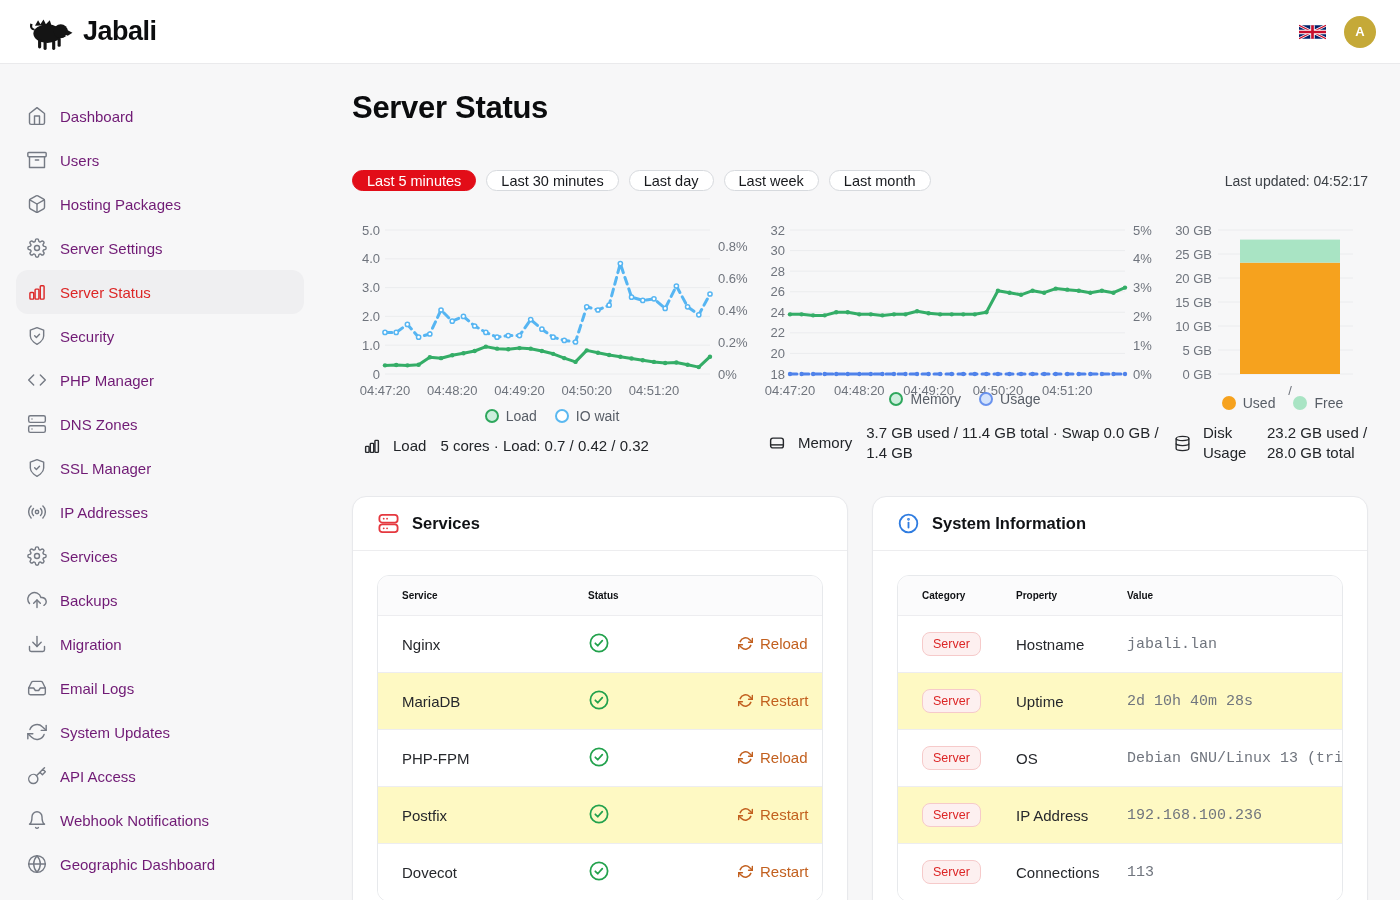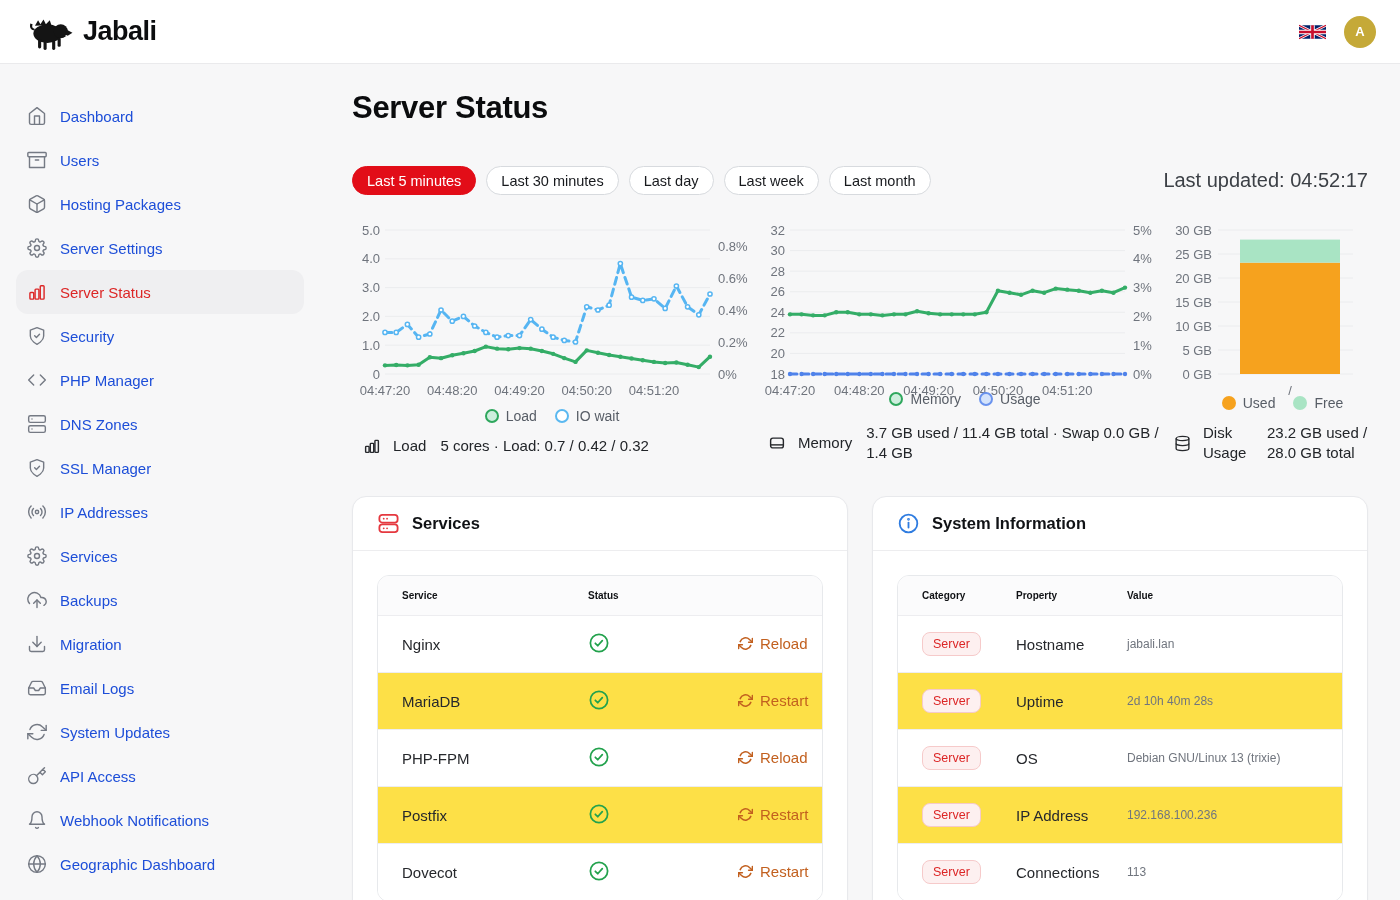--- a/index.html
+++ b/index.html
@@ -13,34 +13,34 @@
   .brand{display:flex;align-items:center;gap:9px}
   .brand-name{font-size:27px;font-weight:800;letter-spacing:-.5px;color:#0c0d0f}
   .top-right{margin-left:auto;display:flex;align-items:center;gap:18px}
   .flag{width:27px;height:18px;border-radius:2px;overflow:hidden;display:block;cursor:pointer}
   .avatar{width:32px;height:32px;border-radius:50%;background:#c5a938;color:#fff;
           font-weight:700;font-size:13px;display:flex;align-items:center;justify-content:center;cursor:pointer}
 
   
   .sidebar{position:absolute;top:64px;left:0;width:320px;bottom:0;padding-top:30px;box-sizing:border-box}
   .side-item{height:44px;margin:0 16px;padding:0 11px;display:flex;align-items:center;gap:13px;
-             border-radius:12px;font-size:15px;color:#1d4ed8;cursor:pointer;box-sizing:border-box}
+             border-radius:12px;font-size:15px;color:#701a75;cursor:pointer;box-sizing:border-box}
   .side-item svg{width:20px;height:20px;color:#757a84;flex:none}
   .side-item.active{background:#efeff1;color:#dc2626}
   .side-item.active svg{color:#dc2626}
 
   
   .main{position:absolute;left:320px;top:64px;right:0;bottom:0}
   .page-title{position:absolute;left:32px;top:26px;margin:0;font-size:31px;font-weight:800;
               letter-spacing:-.3px;color:#0b0c0e}
   .filters{position:absolute;left:32px;right:32px;top:101px;height:31px;display:flex;gap:10px;align-items:center}
-  .pill{height:29px;padding:0 14px;border-radius:16px;border:1px solid #d7dade;background:#fff;
+  .pill{height:21px;padding:0 14px;border-radius:16px;border:1px solid #d7dade;background:#fff;
         font-size:14.5px;color:#17191d;display:flex;align-items:center;cursor:pointer;font-family:inherit;white-space:nowrap}
   .pill.active{background:#e20d18;border-color:#e20d18;color:#fff}
-  .last-updated{margin-left:auto;font-size:20px;color:#3c4046}
+  .last-updated{margin-left:auto;font-size:14px;color:#3c4046}
 
   
   .charts{position:absolute;top:151px;left:0;right:0;height:265px}
   .chart{position:absolute;top:0}
   #chart-load{left:32px;width:400px}
   #chart-mem{left:440px;width:410px}
   #chart-disk{left:850px;width:225px}
   .tick{font-size:13px;fill:#6f747d}
   .legend{position:absolute;left:0;right:0;display:flex;justify-content:center;gap:18px;align-items:center}
   #chart-load .legend{top:193px}
@@ -65,28 +65,28 @@
         box-sizing:border-box;box-shadow:0 1px 2px rgba(16,18,22,.04);overflow:hidden}
   .card-head{display:flex;align-items:center;gap:12px;padding:15px 24px;border-bottom:1px solid #ededef;
              font-size:16.5px;font-weight:700;color:#101215}
   .card-body{padding:24px}
   .tbl-wrap{border:1px solid #e7e9ec;border-radius:12px;overflow:hidden}
   table{border-collapse:collapse;width:100%;table-layout:fixed}
   th{text-align:left;font-size:10px;font-weight:700;color:#101215;padding:14px 0 14px 24px;
      background:#fbfbfc;border-bottom:1px solid #ededf0;box-sizing:border-box}
   td{height:57px;padding:0 0 0 24px;font-size:15px;color:#26282c;border-bottom:1px solid #ededf0;
      box-sizing:border-box;background:#fff}
-  tr.striped td{background:#fde047}
+  tr.striped td{background:#fef9c3}
   #services-table th:nth-child(1){width:186px}
   #services-table th:nth-child(2){width:150px}
   #services-table td.act{text-align:right;padding-right:24px}
   .action{display:inline-flex;align-items:center;gap:7px;color:#c2601f;font-size:15px;cursor:pointer;white-space:nowrap}
   #system-table th:nth-child(1){width:94px}
   #system-table th:nth-child(2){width:111px}
-  #system-table td.val{font-family:Liberation Sans, sans-serif;font-size:12px;color:#70757e;
+  #system-table td.val{font-family:Liberation Mono, monospace;font-size:15px;color:#70757e;
                        white-space:nowrap;overflow:hidden;padding-right:0}
   .badge{display:inline-block;padding:3px 10px;border:1px solid #f6caca;background:#fdf0f0;color:#dc2626;
          border-radius:8px;font-size:12.5px;line-height:16px}
 </style>
 </head>
 <body>
 
 <header class="topbar">
   <div class="brand">
     <svg width="50" height="38" viewBox="0 0 64 48" aria-hidden="true">

